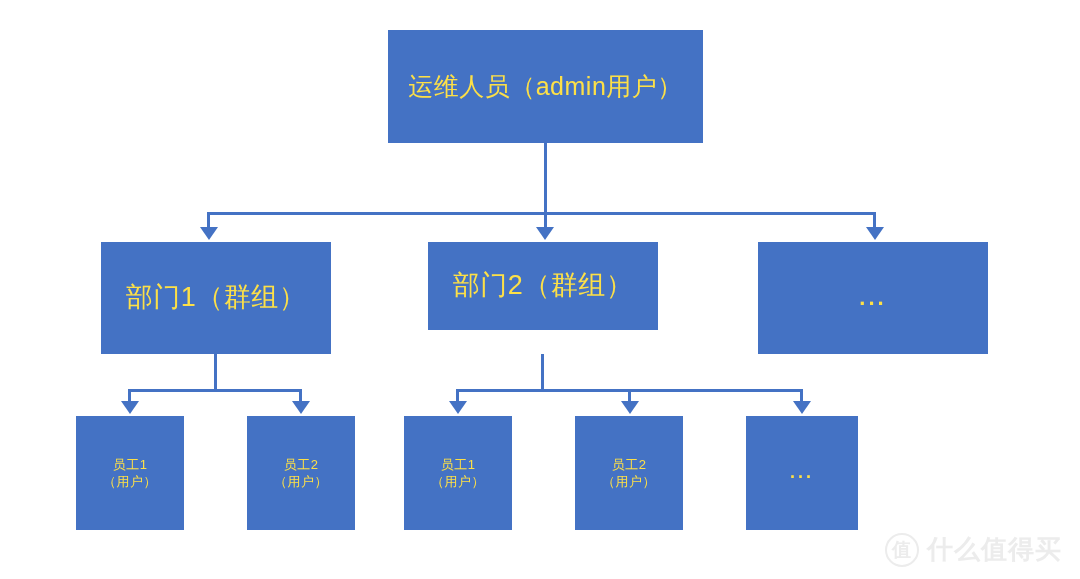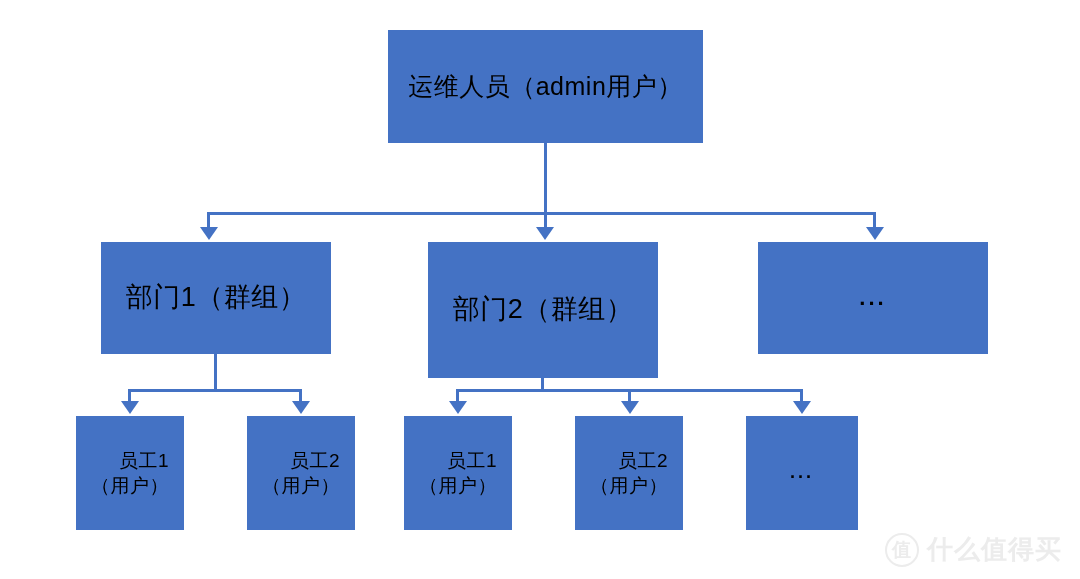--- a/index.html
+++ b/index.html
@@ -12,33 +12,33 @@
     width: 1080px;
     height: 579px;
     background: #ffffff;
     overflow: hidden;
     font-family: "Liberation Sans", "DejaVu Sans", sans-serif;
   }
   .node {
     position: absolute;
     box-sizing: border-box;
     background: #4472C4;
-    color: #000000;
+    color: #fde047;
     display: flex;
     align-items: center;
     justify-content: center;
-    text-align: right;
+    text-align: center;
     line-height: 1.32;
     letter-spacing: 0.5px;
     white-space: pre-line;
     font-weight: 400;
   }
   .node.lvl1 { font-size: 25px; }
   .node.lvl2 { font-size: 27px; }
-  .node.lvl3 { font-size: 19px; }
+  .node.lvl3 { font-size: 13px; }
   .node.ellipsis { font-size: 22px; letter-spacing: 3px; font-weight: 700; }
   .node.ellipsis-small { font-size: 18px; letter-spacing: 3px; font-weight: 700; }
 
   
   .conn-v, .conn-h {
     position: absolute;
     background: #4472C4;
   }
   .conn-v { width: 3px; }
   .conn-h { height: 3px; }
@@ -91,21 +91,21 @@
   <div class="arrow" style="left:200px; top:227px;"></div>
 
   <div class="conn-v" style="left:544px; top:212px; width:3px; height:16px;"></div>
   <div class="arrow" style="left:536px; top:227px;"></div>
 
   <div class="conn-v" style="left:873px; top:212px; width:3px; height:16px;"></div>
   <div class="arrow" style="left:866px; top:227px;"></div>
 
   <div class="node lvl2" style="left:101px; top:242px; width:230px; height:112px;">部门1（群组）</div>
 
-  <div class="node lvl2" style="left:428px; top:242px; width:230px; height:136px;">部门2（群组）</div>
+  <div class="node lvl2" style="left:428px; top:242px; width:230px; height:88px;">部门2（群组）</div>
 
   <div class="node lvl2 ellipsis" style="left:758px; top:242px; width:230px; height:112px;">...</div>
 
   <div class="conn-v" style="left:214px; top:354px; width:3px; height:38px;"></div>
   <div class="conn-h" style="left:129px; top:389px; width:173px; height:3px;"></div>
 
   <div class="conn-v" style="left:128px; top:389px; width:3px; height:13px;"></div>
   <div class="arrow" style="left:121px; top:401px;"></div>
 
   <div class="conn-v" style="left:299px; top:389px; width:3px; height:13px;"></div>

